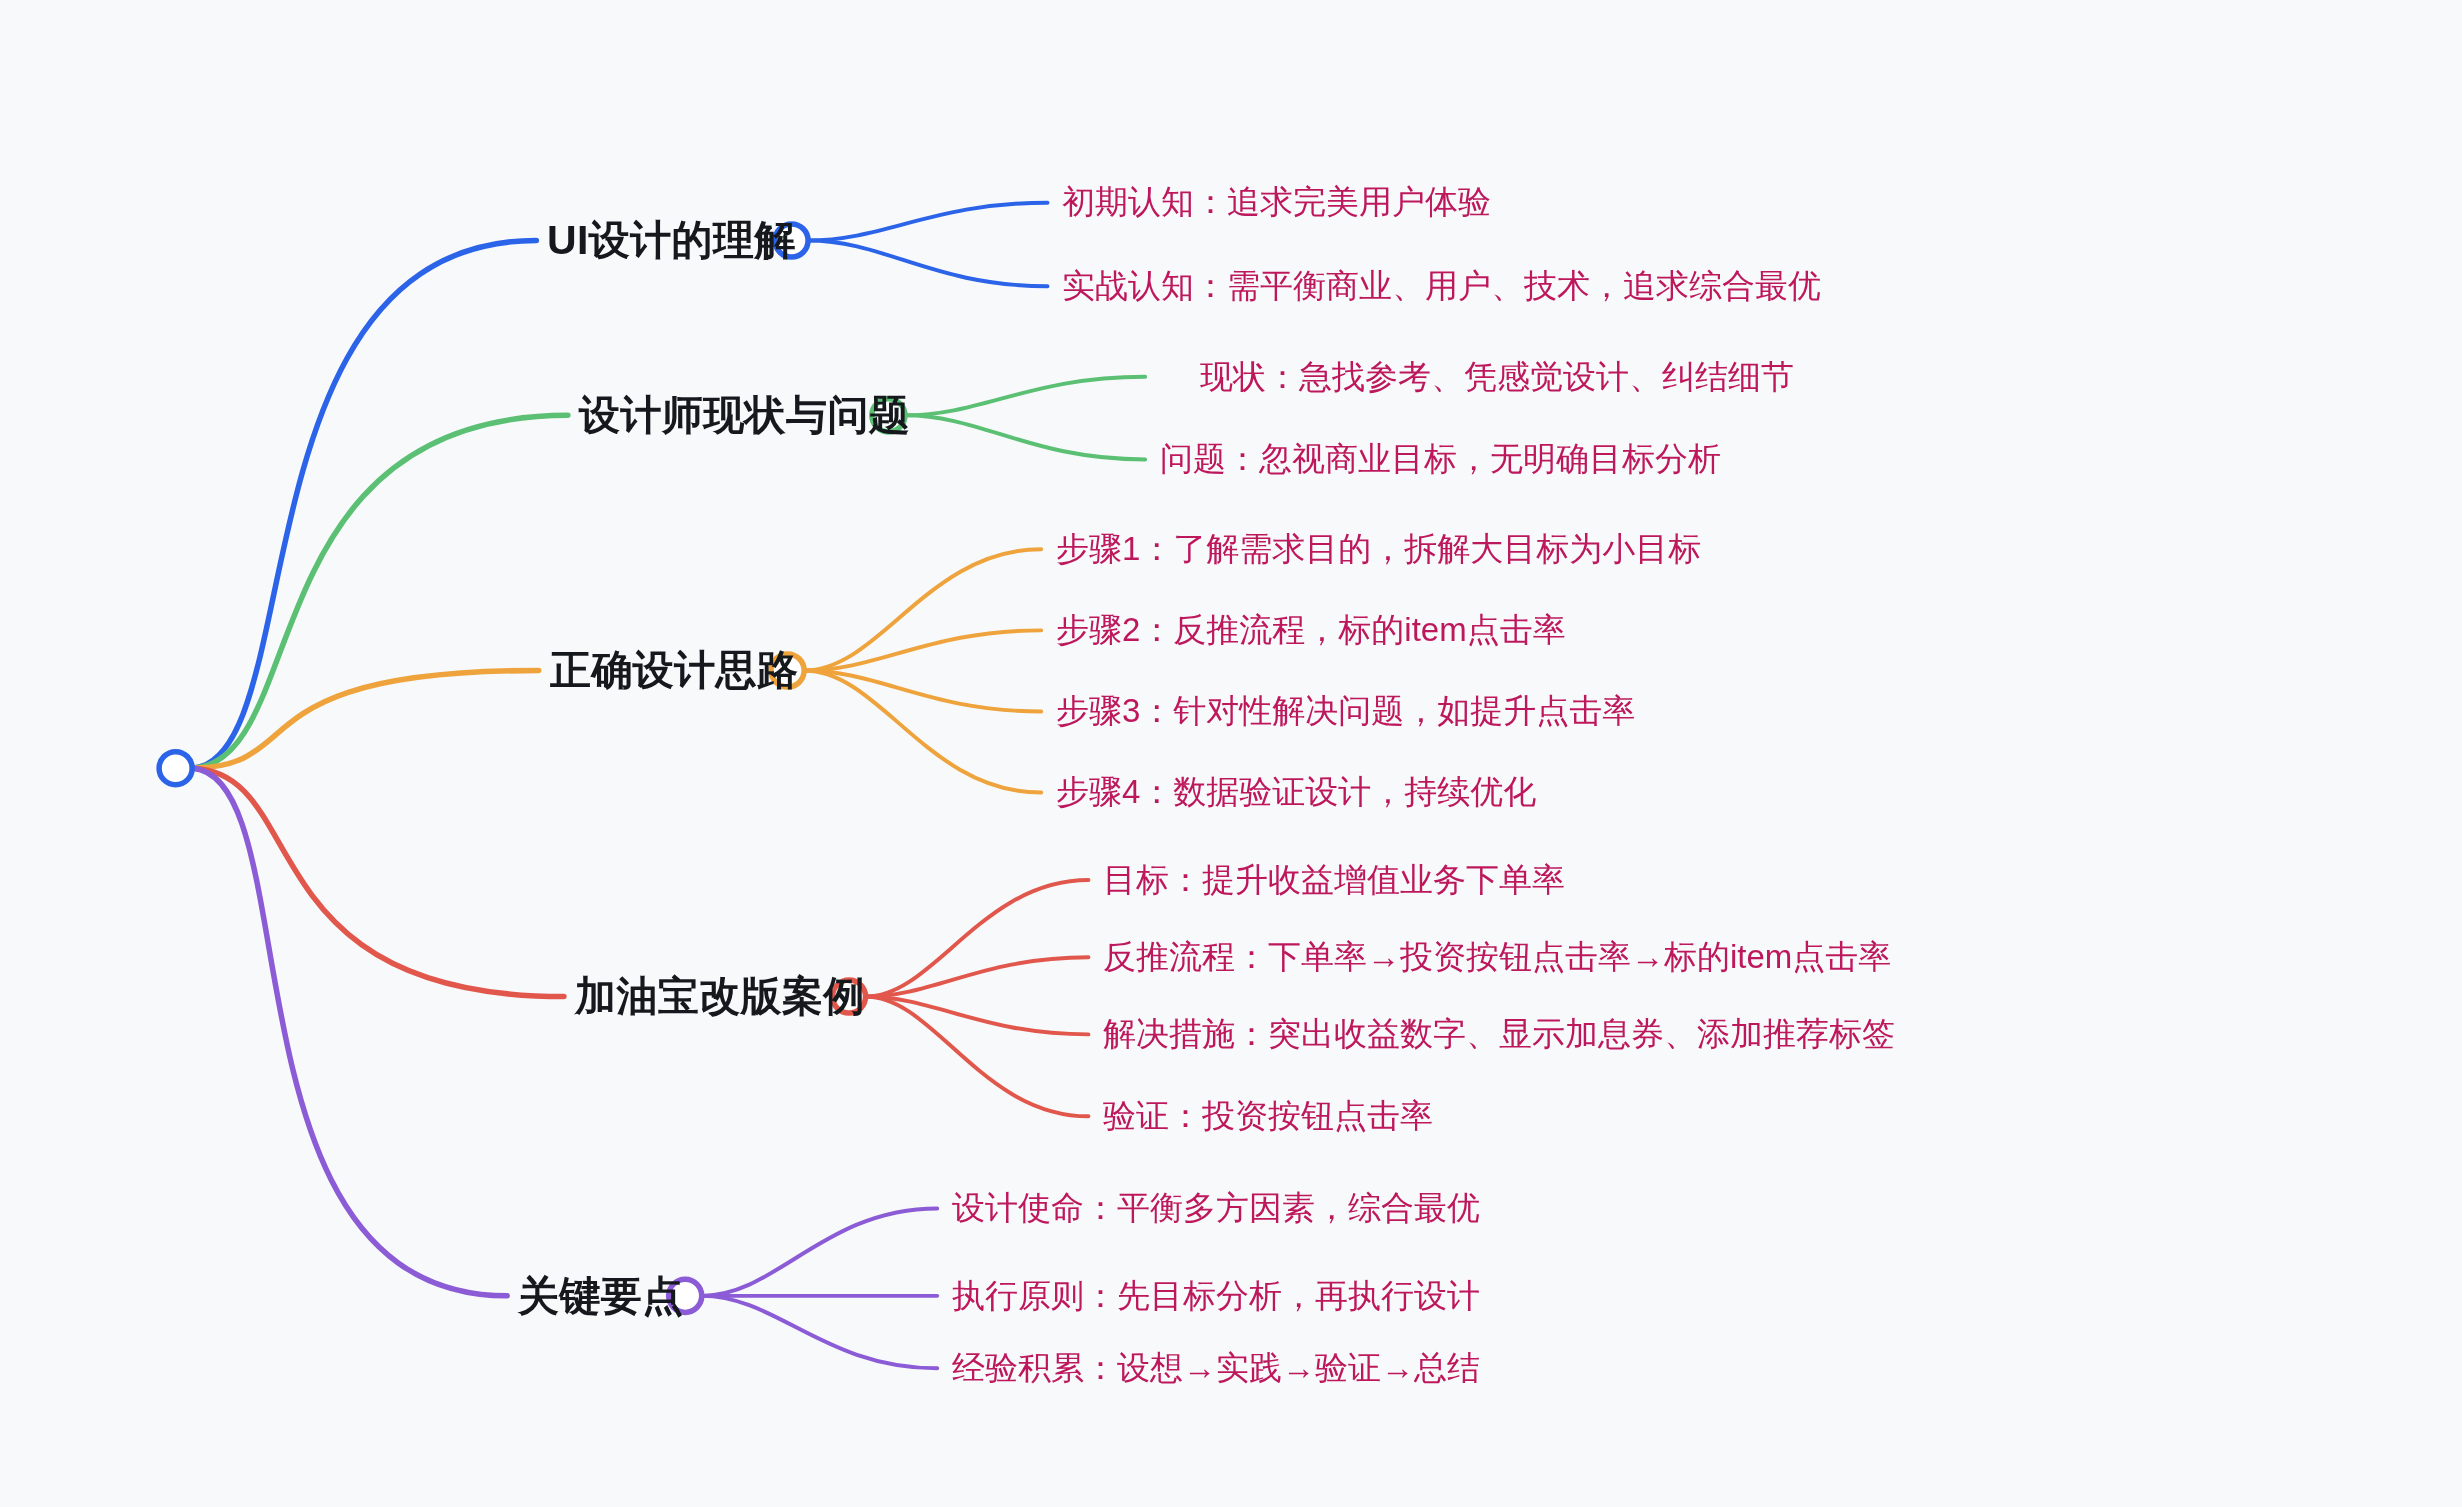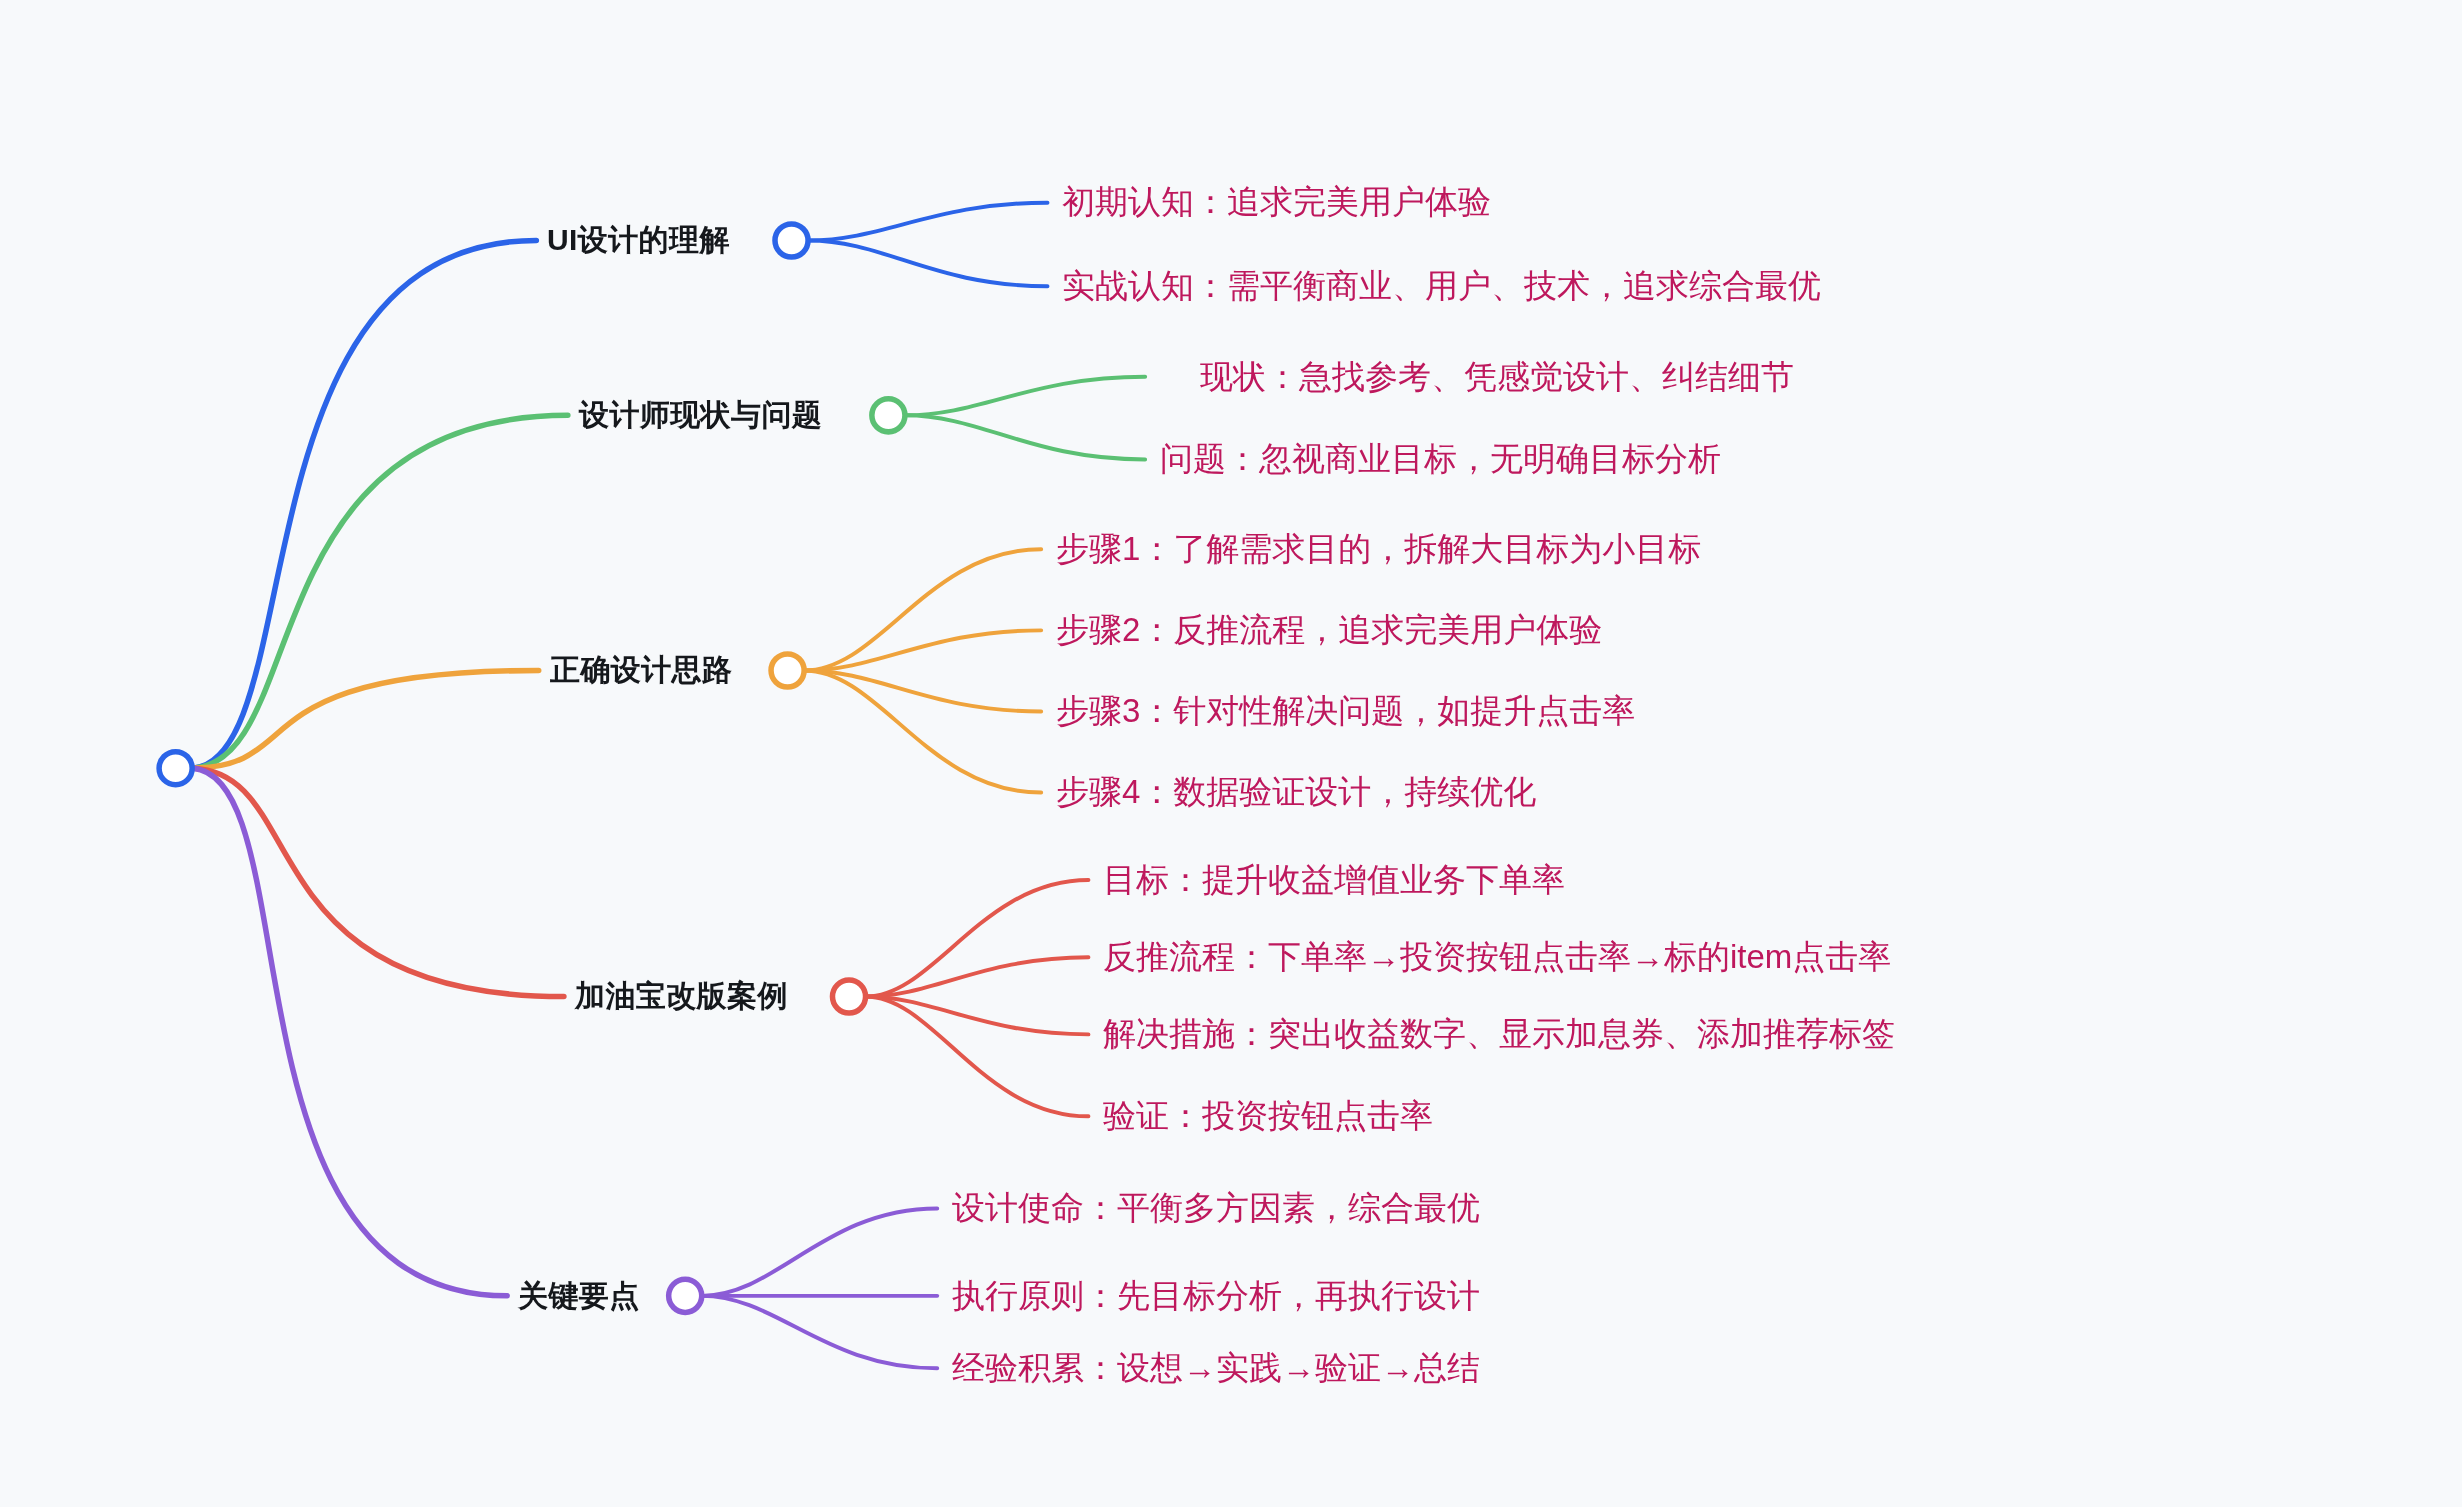--- a/index.html
+++ b/index.html
@@ -11,21 +11,21 @@
     position:relative;
   }
   #mindmap{position:absolute;inset:0;width:2462px;height:1508px;}
   .edge{fill:none;stroke-linecap:round;stroke-width:7;}
   .edge-thin{fill:none;stroke-linecap:round;stroke-width:5;}
   .node-ring{fill:#FFFFFF;stroke-width:7;}
   .branch-label{
     position:absolute;
     font-weight:bold;
     color:#15181C;
-    font-size:30px;
+    font-size:41px;
     white-space:nowrap;
     letter-spacing:0.4px;
     transform:translateY(-50%);
   }
   .leaf-label{
     position:absolute;
     font-weight:400;
     color:#be185d;
     font-size:33px;
     white-space:nowrap;
@@ -72,21 +72,21 @@
 
 <div id="labels">
     <div class="branch-label" style="left: 547px; top: 240px;">UI设计的理解</div>
     <div class="leaf-label" style="left: 1062px; top: 202px;">初期认知：追求完美用户体验</div>
     <div class="leaf-label" style="left: 1062px; top: 286px;">实战认知：需平衡商业、用户、技术，追求综合最优</div>
     <div class="branch-label" style="left: 579px; top: 415px;">设计师现状与问题</div>
     <div class="leaf-label" style="left: 1200px; top: 377px;">现状：急找参考、凭感觉设计、纠结细节</div>
     <div class="leaf-label" style="left: 1160px; top: 459px;">问题：忽视商业目标，无明确目标分析</div>
     <div class="branch-label" style="left: 550px; top: 670px;">正确设计思路</div>
     <div class="leaf-label" style="left: 1056px; top: 549px;">步骤1：了解需求目的，拆解大目标为小目标</div>
-    <div class="leaf-label" style="left: 1056px; top: 630px;">步骤2：反推流程，追求完美用户体验</div>
+    <div class="leaf-label" style="left: 1056px; top: 630px;">步骤2：反推流程，标的item点击率</div>
     <div class="leaf-label" style="left: 1056px; top: 711px;">步骤3：针对性解决问题，如提升点击率</div>
     <div class="leaf-label" style="left: 1056px; top: 792px;">步骤4：数据验证设计，持续优化</div>
     <div class="branch-label" style="left: 575px; top: 996px; font-family: Liberation Mono, monospace;">加油宝改版案例</div>
     <div class="leaf-label" style="left: 1103px; top: 880px;">目标：提升收益增值业务下单率</div>
     <div class="leaf-label" style="left: 1103px; top: 957px;">反推流程：下单率→投资按钮点击率→标的item点击率</div>
     <div class="leaf-label" style="left: 1103px; top: 1034px;">解决措施：突出收益数字、显示加息券、添加推荐标签</div>
     <div class="leaf-label" style="left: 1103px; top: 1116px;">验证：投资按钮点击率</div>
     <div class="branch-label" style="left: 518px; top: 1296px;">关键要点</div>
     <div class="leaf-label" style="left: 952px; top: 1208px;">设计使命：平衡多方因素，综合最优</div>
     <div class="leaf-label" style="left: 952px; top: 1296px;">执行原则：先目标分析，再执行设计</div>

